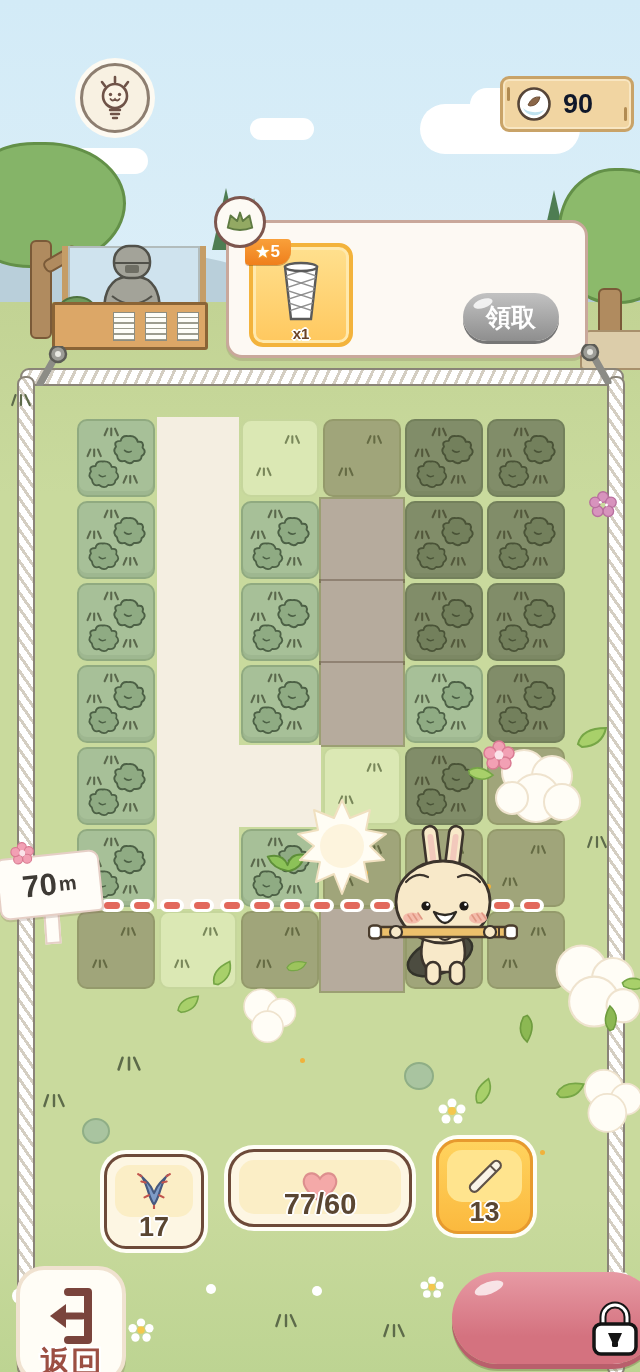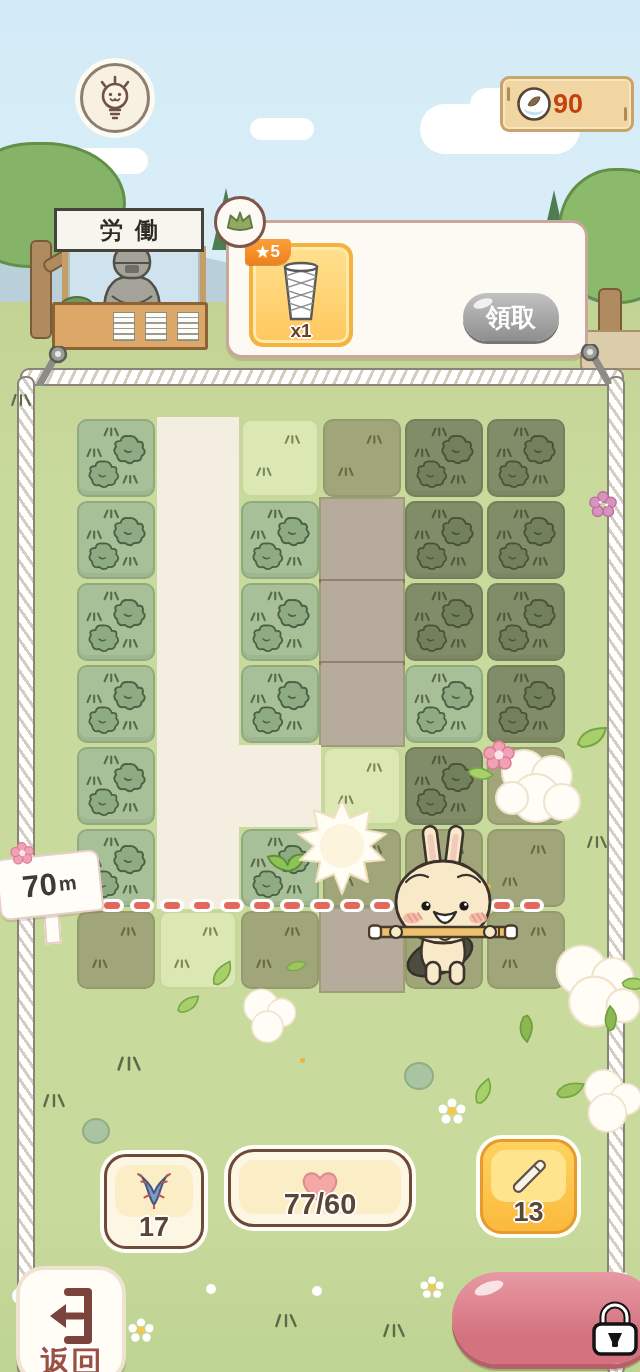--- a/index.html
+++ b/index.html
@@ -25,30 +25,30 @@
   .paper{position:absolute;top:7px;width:20px;height:27px;background:#fdfdf8;border:1.5px solid #8d8d80;
     background-image:repeating-linear-gradient(#fdfdf8 0 4px,#9c9c8e 4px 5.5px);}
   
   .title-banner{position:absolute;left:0;top:72px;width:114px;height:46px;background:#f7eed9;box-shadow:0 2px 0 rgba(120,100,70,.25);
     clip-path:polygon(0 0,100% 0,93% 25%,98% 50%,93% 75%,100% 100%,0 100%);
     display:flex;align-items:center;font-weight:bold;font-size:30px;color:#7a4a42;padding-left:12px;box-sizing:border-box;}
   .hint-btn{position:absolute;left:80px;top:63px;width:64px;height:64px;border-radius:50%;background:#f8f1e2;border:3.5px solid #8d7e70;box-shadow:0 0 0 5px #fdfaf2;display:flex;align-items:center;justify-content:center;}
   .currency{position:absolute;left:500px;top:76px;width:128px;height:50px;background:#f1d5a2;border:3px solid #c9a368;border-radius:9px;display:flex;align-items:center;box-shadow:inset 0 0 0 2px #f8e6c2;}
   .currency:before{content:"";position:absolute;left:4px;top:8px;width:3px;height:14px;background:#b18b52;border-radius:2px;}
   .currency:after{content:"";position:absolute;right:4px;bottom:8px;width:3px;height:14px;background:#b18b52;border-radius:2px;}
-  .currency .val{font-weight:bold;font-size:27px;color:#c2410c;}
+  .currency .val{font-weight:bold;font-size:27px;color:#0f172a;margin-left:10px;}
   
   .quest{position:absolute;left:218px;top:196px;width:372px;height:160px;}
   .quest-card{position:absolute;left:8px;top:24px;width:356px;height:132px;background:#fdf9f3;border:3px solid #c9a89b;border-radius:16px;box-shadow:0 3px 0 rgba(120,90,80,.2);}
   .quest-head{position:absolute;left:14px;top:6px;width:180px;height:34px;background:#8d5c55;border-radius:17px;color:#fff;font-weight:bold;font-size:22px;display:flex;align-items:center;justify-content:center;}
   .crown-badge{position:absolute;left:-4px;top:0px;width:46px;height:46px;background:#fdfaf4;border:3px solid #7d564e;border-radius:50%;display:flex;align-items:center;justify-content:center;}
   .item-card{position:absolute;left:20px;top:20px;width:96px;height:96px;border-radius:14px;background:linear-gradient(#ffe08e,#ffc85e);border:4px solid #f3b33c;box-shadow:inset 0 0 0 3px #ffe9ad;}
   .star-badge{position:absolute;left:-8px;top:-8px;width:46px;height:26px;background:linear-gradient(#f9a03a,#ef7f1c);border-radius:8px 4px 14px 4px;display:flex;align-items:center;justify-content:center;color:#fff;font-weight:bold;font-size:17px;box-shadow:0 1px 0 rgba(120,60,0,.4);}
   .star-badge .star{color:#fff;font-size:15px;margin-right:1px;text-shadow:0 0 2px #ffd24a;}
-  .item-count{position:absolute;left:0;right:0;bottom:1px;text-align:center;font-weight:bold;font-size:19px;color:#6b4226;
+  .item-count{position:absolute;left:0;right:0;bottom:1px;text-align:center;font-weight:bold;font-size:15px;color:#6b4226;
     text-shadow:-2px 0 #fff,2px 0 #fff,0 -2px #fff,0 2px #fff,-1px -1px #fff,1px 1px #fff,1px -1px #fff,-1px 1px #fff;}
   .quest-desc{position:absolute;left:128px;top:28px;width:222px;text-align:center;font-weight:bold;font-size:21px;color:#5b4636;}
   .claim-btn{position:absolute;right:26px;bottom:14px;width:96px;height:48px;border-radius:24px;background:linear-gradient(#c2c2c2,#8e8e8e);box-shadow:0 3px 0 #767676;display:flex;align-items:center;justify-content:center;color:#fff;font-weight:bold;font-size:25px;}
   .claim-btn:before{content:"";position:absolute;left:10px;top:6px;width:20px;height:9px;background:rgba(255,255,255,.8);border-radius:50%;transform:rotate(-18deg);}
   
   .rope{position:absolute;background:repeating-linear-gradient(55deg,#ffffff 0 6px,#d4cec2 6px 9px);border:2px solid #8a8478;}
   .rope-h{left:20px;top:368px;width:600px;height:14px;border-radius:10px;background:repeating-linear-gradient(115deg,#ffffff 0 7px,#d4cec2 7px 10px);}
   .rope-vl{left:17px;top:376px;width:14px;height:996px;border-radius:8px;}
   .rope-vr{left:607px;top:376px;width:14px;height:996px;border-radius:8px;}
   
@@ -124,23 +124,20 @@
     <div class="booth-inner"></div>
     <div class="booth-bush"></div>
     <svg style="position:absolute;left:40px;top:44px;" width="80" height="84" viewBox="0 0 80 84">
       <path d="M14,80 Q8,48 24,36 Q40,28 56,36 Q72,48 66,80 Z" fill="#a3a399" stroke="#51514a" stroke-width="2.5"></path>
       <rect x="22" y="2" width="36" height="32" rx="15" fill="#a3a399" stroke="#51514a" stroke-width="2.5"></rect>
       <line x1="23" y1="19" x2="57" y2="19" stroke="#51514a" stroke-width="2"></line>
       <rect x="33" y="21" width="14" height="8" rx="2" fill="#6e6e64"></rect>
       <path d="M20,52 q20,16 40,0" fill="none" stroke="#51514a" stroke-width="2.2"></path>
       <path d="M25,66 q15,10 30,0" fill="none" stroke="#51514a" stroke-width="2.2"></path>
     </svg>
-    <div class="booth-sign">
-        <span>労働</span>
-      </div>
     <div class="booth-counter">
       <div class="paper" style="left:58px;"></div>
       <div class="paper" style="left:90px;"></div>
       <div class="paper" style="left:122px;"></div>
     </div>
   </div>
 
   <div class="hint-btn">
     <svg width="42" height="46" viewBox="0 0 42 46">
       <path d="M21,2 v5 M8,7 l3,4 M34,7 l-3,4" stroke="#6f5348" stroke-width="2.6" stroke-linecap="round" fill="none"></path>
@@ -863,21 +860,21 @@
     <div class="num">17</div>
   </div>
   <div class="counter c-cream" style="left:228px;top:1134px;width:184px;height:78px;border-radius:26px;">
     <div class="pill" style="height:54px;">
       <svg width="42" height="38" viewBox="0 0 40 36">
         <path d="M20,32 C6,22 2,14 6,8 C9,3.5 16,4 20,10 C24,4 31,3.5 34,8 C38,14 34,22 20,32 Z" fill="#f4a9a8" stroke="#dd8f8e" stroke-width="2"></path>
       </svg>
     </div>
     <div class="num" style="font-size:29px;">77/60</div>
   </div>
-  <div class="counter c-orange" style="left:436px;top:1139px;width:97px;height:95px;margin-left:44px;">
+  <div class="counter c-orange" style="left:436px;top:1139px;width:97px;height:95px;">
     <div class="pill">
       <svg width="40" height="40" viewBox="0 0 40 40">
         <g transform="rotate(-45 20 20)">
           <rect x="0" y="16" width="40" height="9" rx="4.5" fill="#faf4e8" stroke="#5f5248" stroke-width="2.2"></rect>
           <line x1="31" y1="16" x2="31" y2="25" stroke="#5f5248" stroke-width="2"></line>
         </g>
       </svg>
     </div>
     <div class="num">13</div>
   </div>

